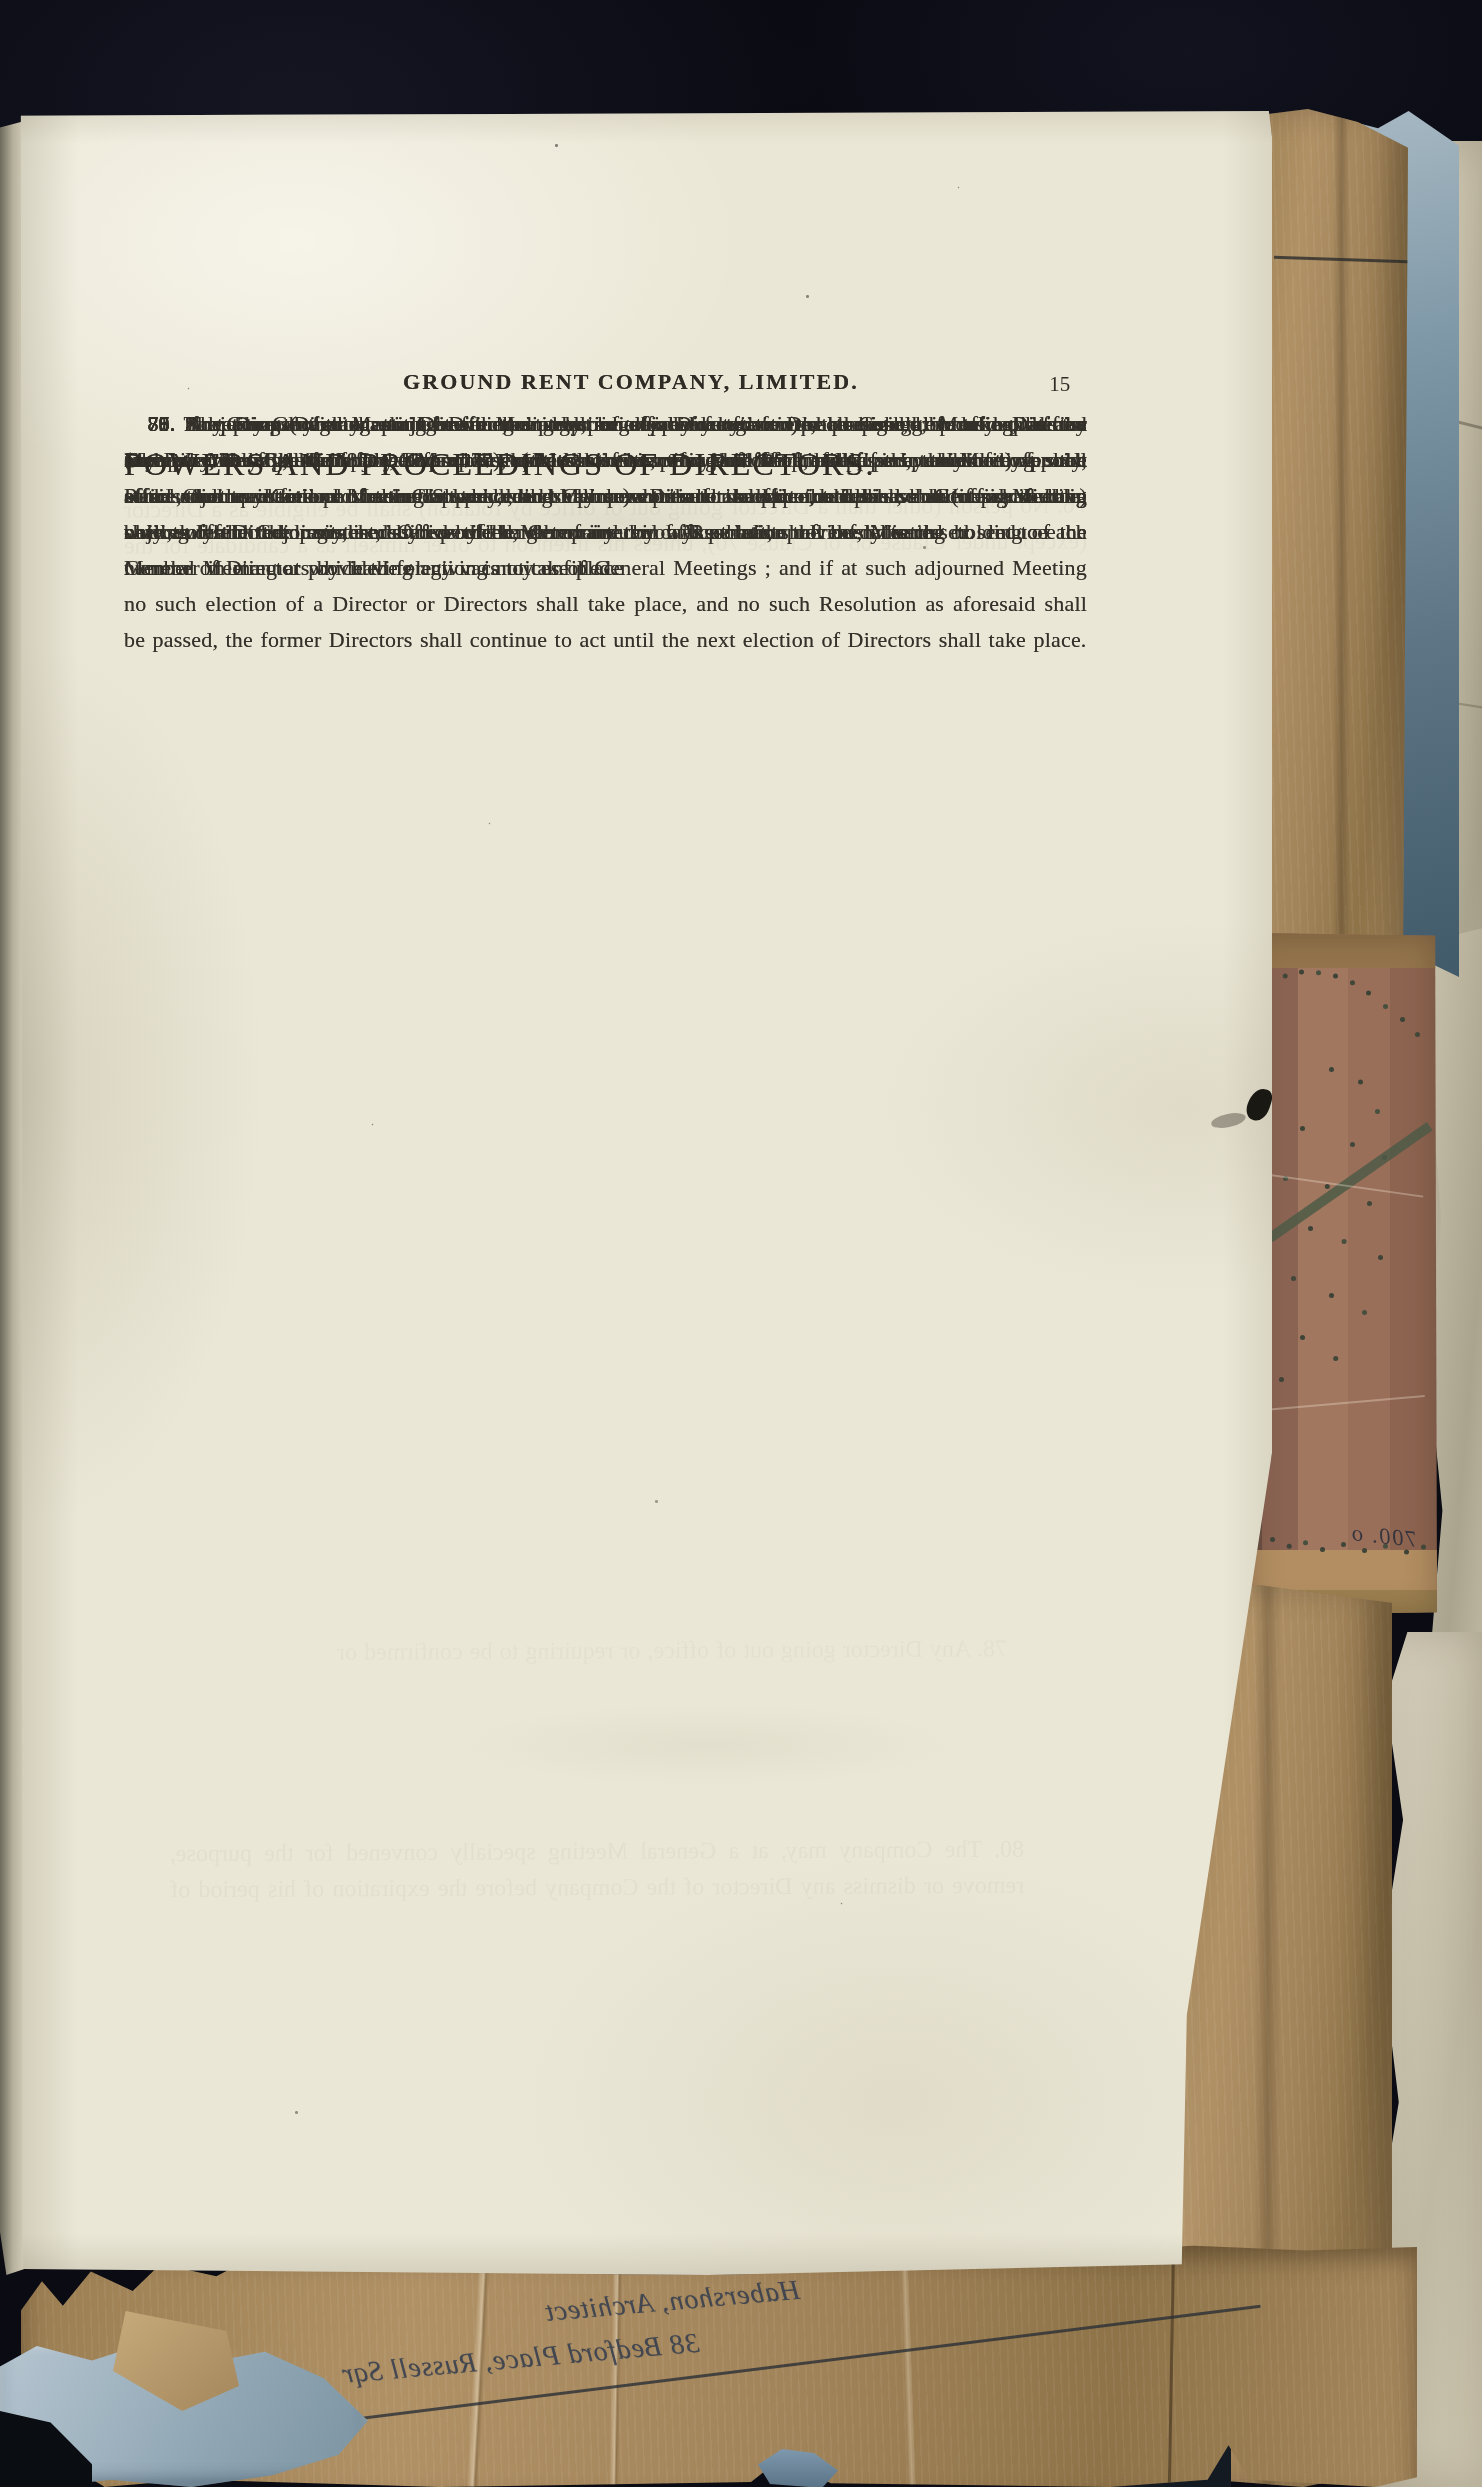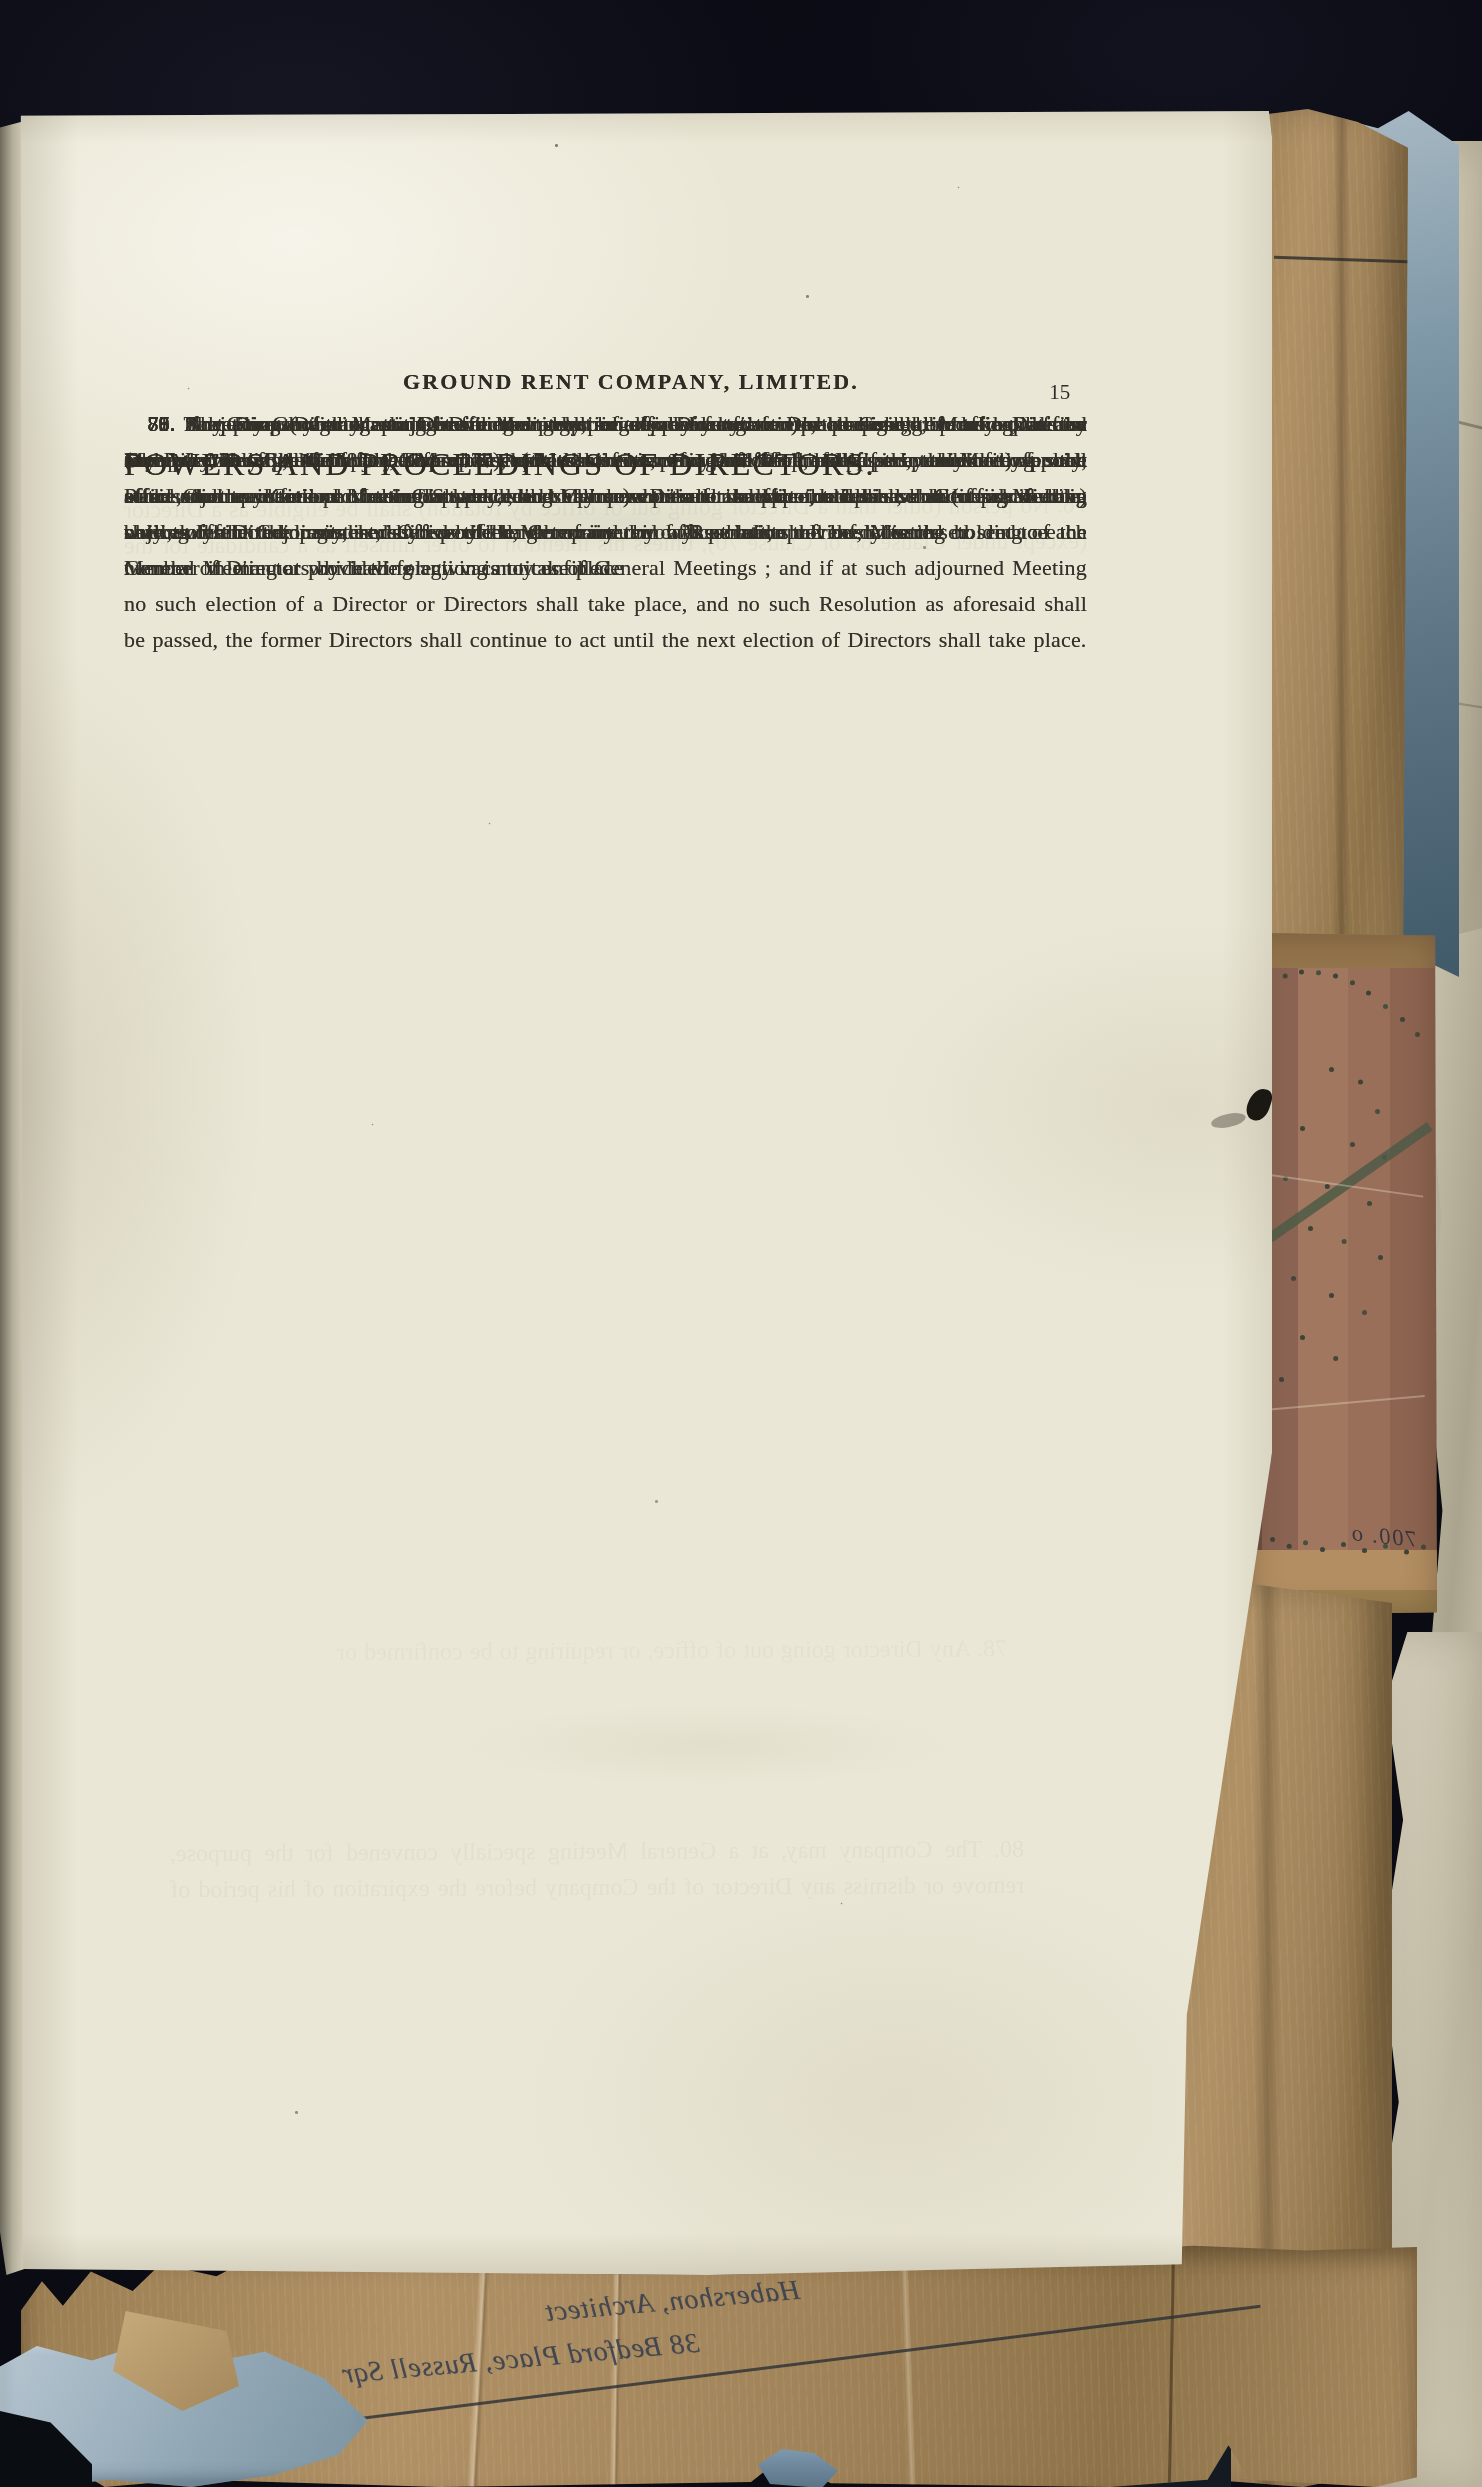--- a/index.html
+++ b/index.html
@@ -140,21 +140,21 @@
       linear-gradient(90deg,rgba(95,88,60,.18),transparent 59px),
       linear-gradient(270deg,rgba(95,88,60,.12),transparent 50px),
       linear-gradient(0deg,rgba(95,88,60,.16),transparent 42px),
       linear-gradient(180deg,rgba(120,112,82,.14),transparent 33px);}
   .running-header{left:105px;top:258px;width:963px;height:37px;}
   .rh-title{
     left:0;right:16px;text-align:center;padding-left:67px;
     font-size:22px;font-weight:bold;letter-spacing:2.1px;color:#2e2c25;
     text-shadow:0 0 0.5px rgba(46,44,37,.8);white-space:nowrap;
   }
-  .rh-num{right:16.7px;top:11px;font-size:21px;color:#2e2c25;}
+  .rh-num{right:16.7px;top:3px;font-size:21px;color:#2e2c25;}
   .body-text{left:105px;top:295px;width:963px;position:absolute;}
   .body-text p{
     position:relative;margin:0 0 23.4px 0;
     font-size:22px;line-height:36px;text-align:justify;text-indent:23.4px;
     word-spacing:1.7px;letter-spacing:0.2px;
     text-shadow:0 0 0.5px rgba(51,49,42,.65);
   }
   .body-text p.clause-75{margin-bottom:59px;}
   .section-heading{
     position:relative;margin:40px 0 18.4px 0;font-size:32px;font-weight:normal;

